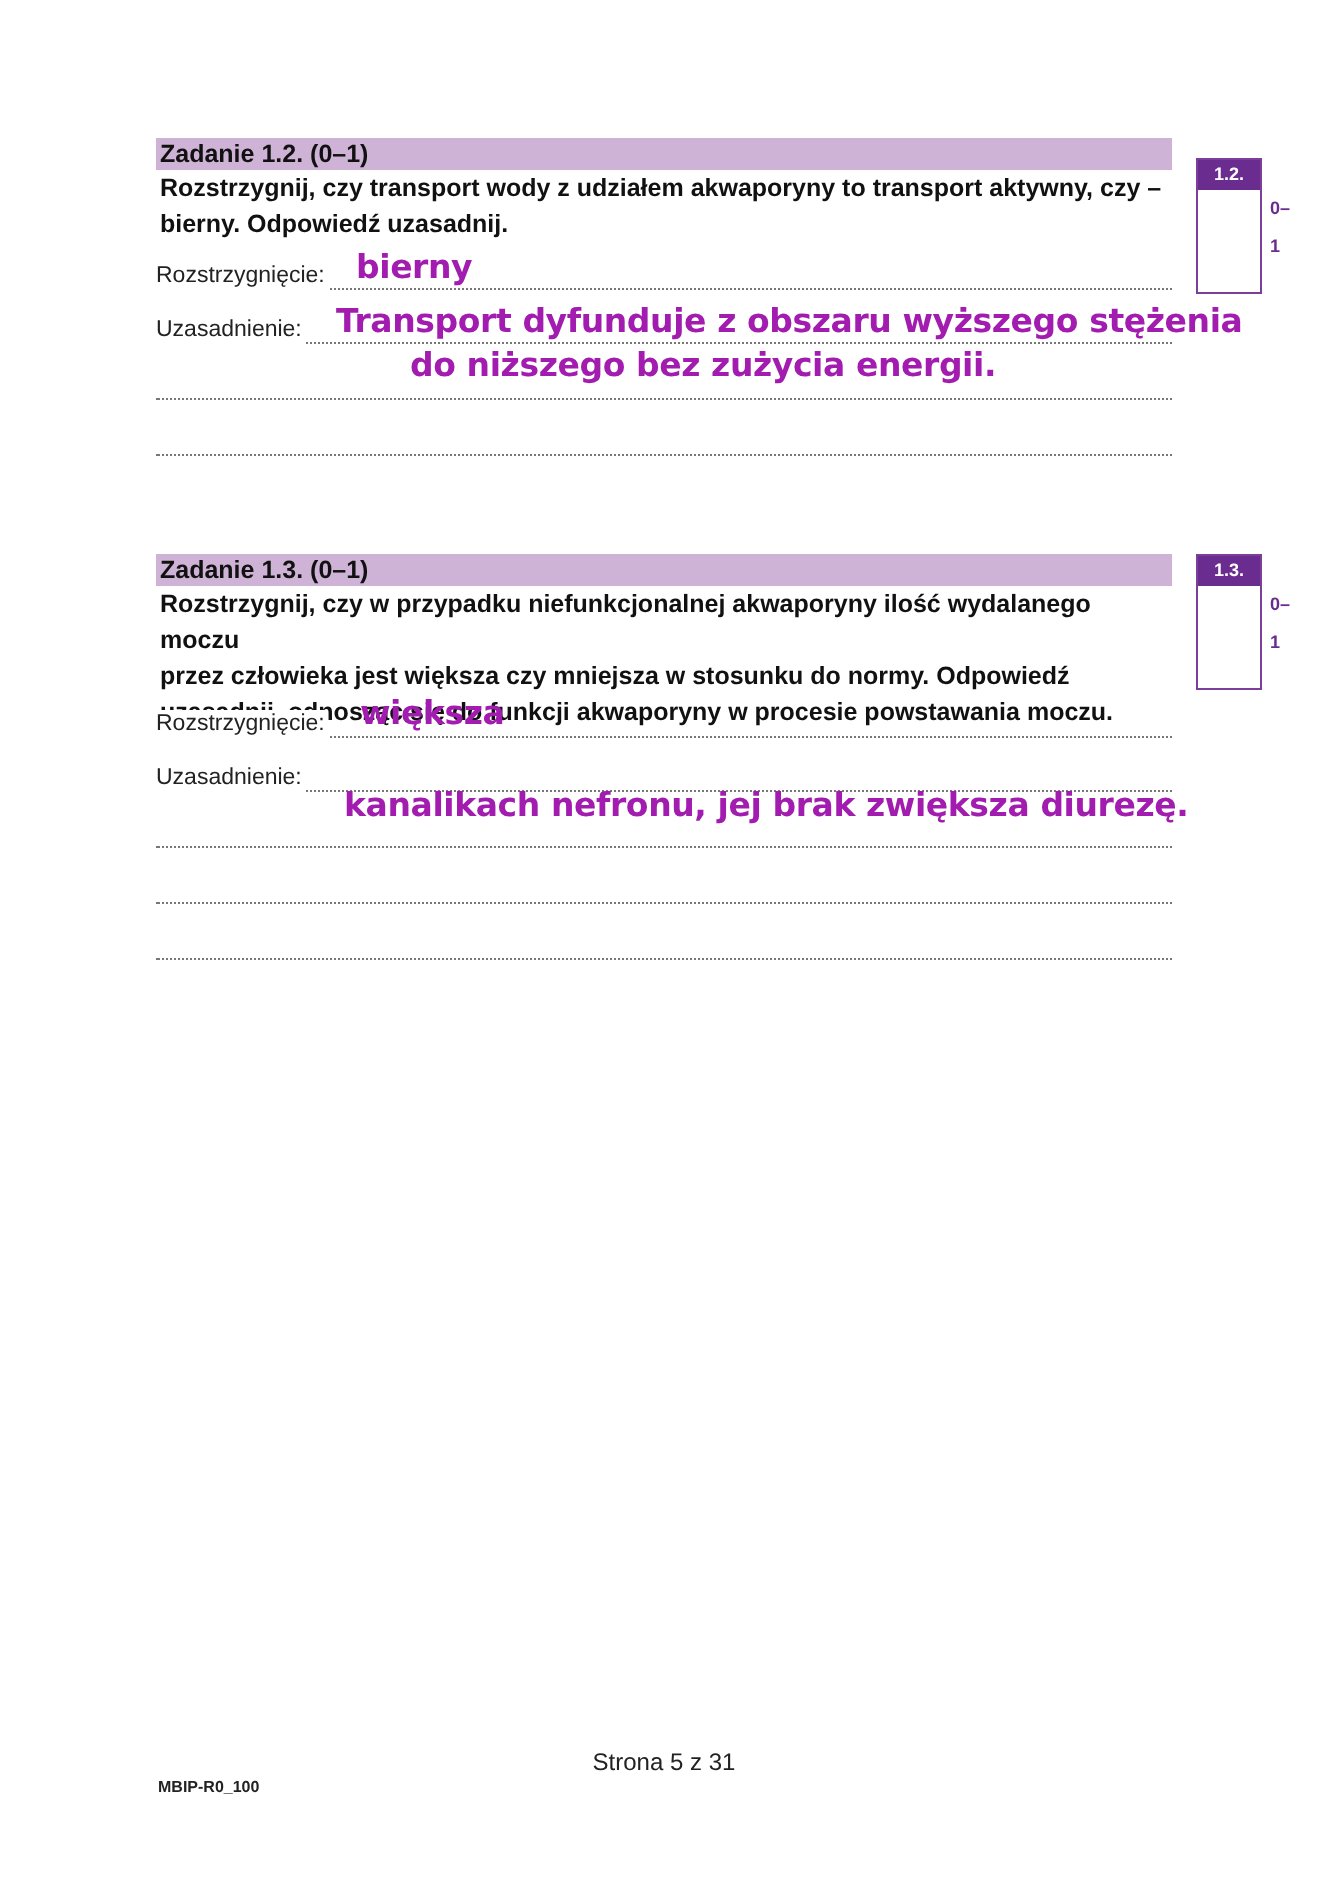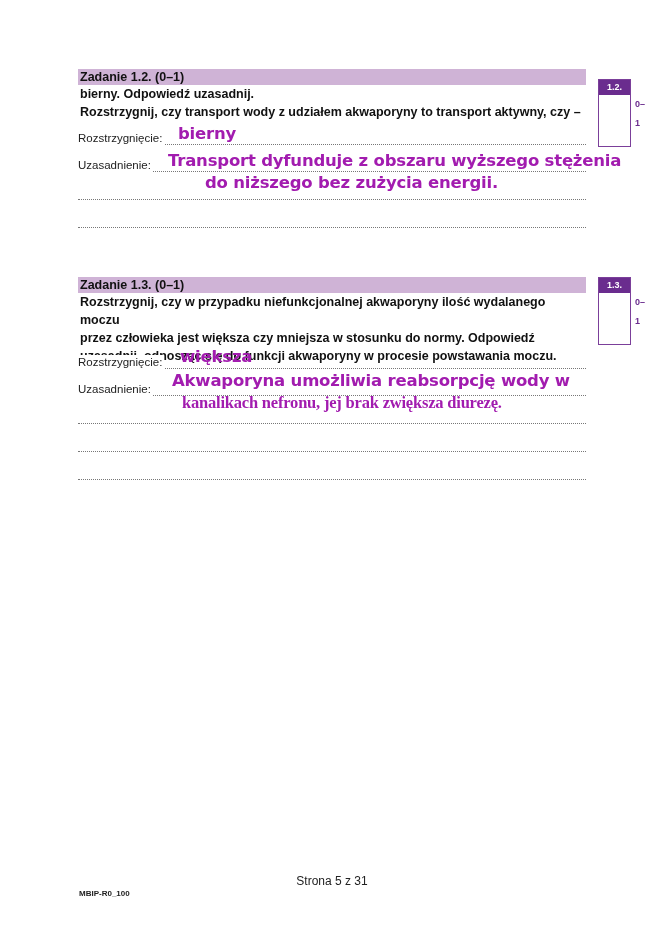--- a/index.html
+++ b/index.html
@@ -95,22 +95,22 @@
     color: #222;
     text-align: center;
   }
 </style>
 </head>
 <body>
 
 <div class="task" style="top:69px; height:170px;">
   <div class="task-header">Zadanie 1.2. (0–1)</div>
   <div class="task-question">
+    <div>Rozstrzygnij, czy transport wody z udziałem akwaporyny to transport aktywny, czy –</div>
     <div>bierny. Odpowiedź uzasadnij.</div>
-    <div>Rozstrzygnij, czy transport wody z udziałem akwaporyny to transport aktywny, czy –</div>
   </div>
 
   <div class="answer-line" style="top:62px;">
     <span class="answer-label">Rozstrzygnięcie:</span>
   </div>
   <div class="answer-line" style="top:89px;">
     <span class="answer-label">Uzasadnienie:</span>
   </div>
   <div class="answer-line" style="top:117px;"></div>
   <div class="answer-line" style="top:145px;"></div>
@@ -138,22 +138,21 @@
     <span class="answer-label">Rozstrzygnięcie:</span>
   </div>
   <div class="answer-line" style="top:105px;">
     <span class="answer-label">Uzasadnienie:</span>
   </div>
   <div class="answer-line" style="top:133px;"></div>
   <div class="answer-line" style="top:161px;"></div>
   <div class="answer-line" style="top:189px;"></div>
 
   <div class="handwritten" style="left:102px; top:70px;">większa</div>
-  <div class="handwritten" style="left:94px; top:94px;">Akwaporyna umożliwia reabsorpcję wody w</div>
-  <div class="handwritten" style="left:104px; top:116px;font-family:Liberation Serif, serif;">kanalikach nefronu, jej brak zwiększa diurezę.</div>
+  <div class="handwritten" style="left:94px; top:116px;">kanalikach nefronu, jej brak zwiększa diurezę.</div>
 </div>
 
 <div class="score-box" style="top:277px;">
   <div class="score-num">1.3.</div>
   <div class="score-range">0–1</div>
   <div class="score-blank"></div>
 </div>
 
 <div class="footer-page">Strona 5 z 31</div>
 <div class="footer-code">MBIP-R0_100</div>

